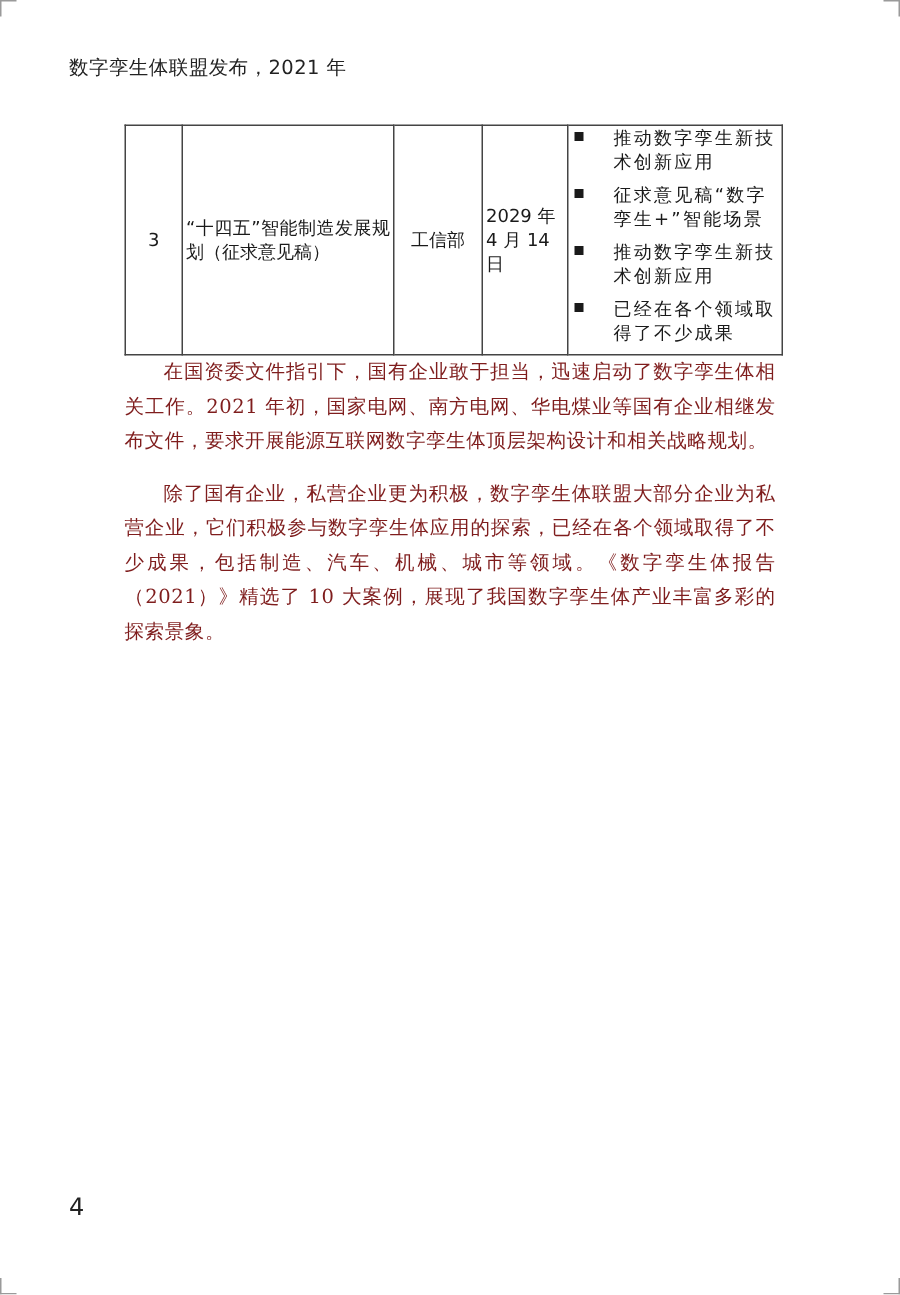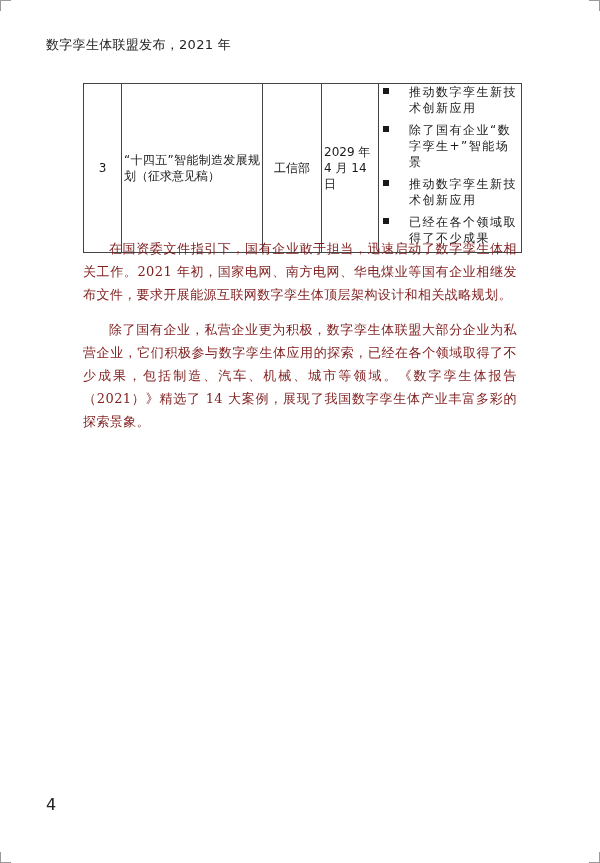--- a/index.html
+++ b/index.html
@@ -44,32 +44,32 @@
     <td class="c-dept">工信部</td>
     <td class="c-date">2029 年 4 月 14 日</td>
     <td class="c-items">
       <ul class="bullets">
         <li>
           <span class="sq"></span>
           <span class="txt">推动数字孪生新技术创新应用</span>
         </li>
         <li>
           <span class="sq"></span>
-          <span class="txt">除了国有企业“数字孪生+”智能场景</span>
+          <span class="txt">征求意见稿“数字孪生+”智能场景</span>
         </li>
         <li>
           <span class="sq"></span>
           <span class="txt">推动数字孪生新技术创新应用</span>
         </li>
         <li>
           <span class="sq"></span>
           <span class="txt">已经在各个领域取得了不少成果</span>
         </li>
       </ul>
     </td>
   </tr>
 </tbody>
   </table>
 
 <p class="para p1">在国资委文件指引下，国有企业敢于担当，迅速启动了数字孪生体相关工作。2021 年初，国家电网、南方电网、华电煤业等国有企业相继发布文件，要求开展能源互联网数字孪生体顶层架构设计和相关战略规划。</p>
-<p class="para p2">除了国有企业，私营企业更为积极，数字孪生体联盟大部分企业为私营企业，它们积极参与数字孪生体应用的探索，已经在各个领域取得了不少成果，包括制造、汽车、机械、城市等领域。《数字孪生体报告（2021）》精选了 14 大案例，展现了我国数字孪生体产业丰富多彩的探索景象。</p>
+<p class="para p2">除了国有企业，私营企业更为积极，数字孪生体联盟大部分企业为私营企业，它们积极参与数字孪生体应用的探索，已经在各个领域取得了不少成果，包括制造、汽车、机械、城市等领域。《数字孪生体报告（2021）》精选了 10 大案例，展现了我国数字孪生体产业丰富多彩的探索景象。</p>
 
 <div class="page-number">4</div>
 
 </body></html>

